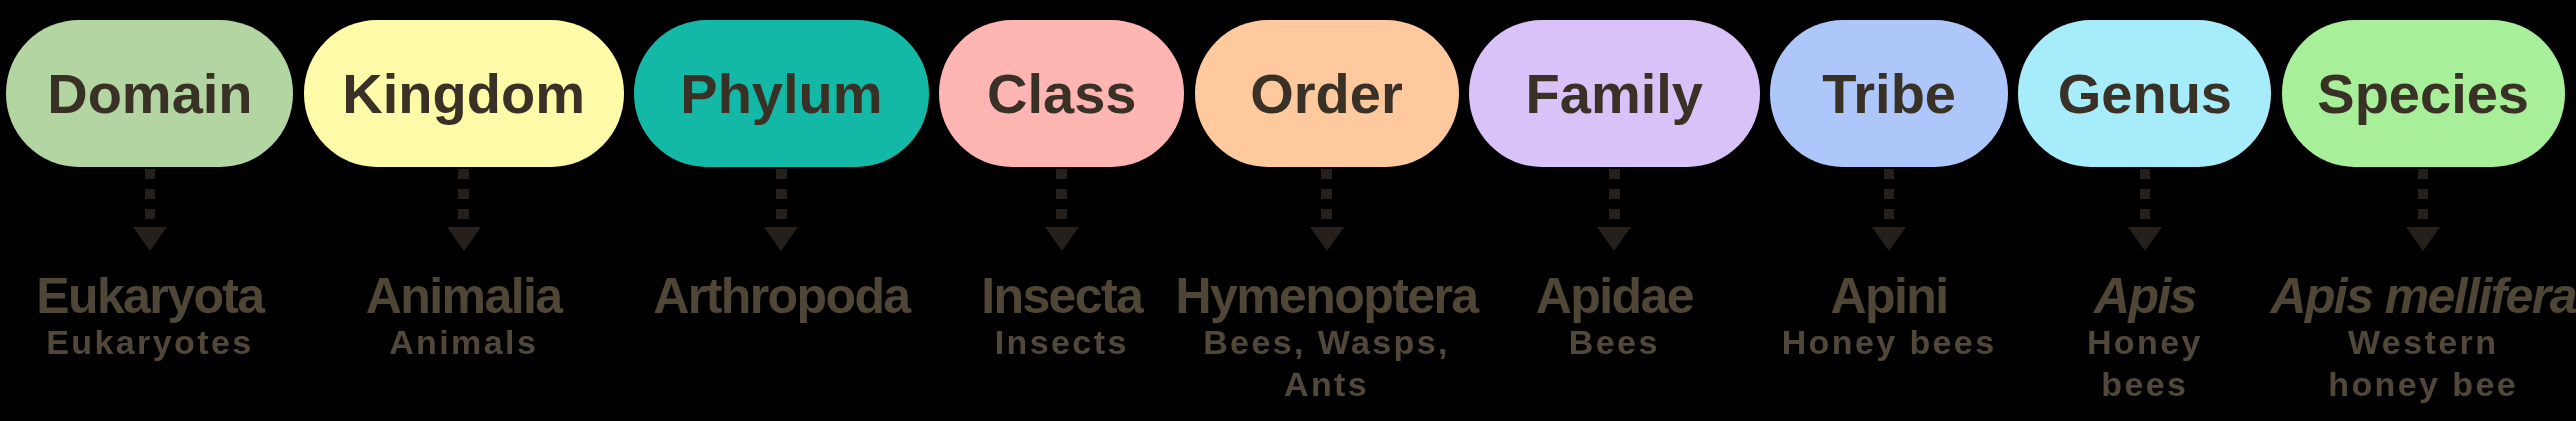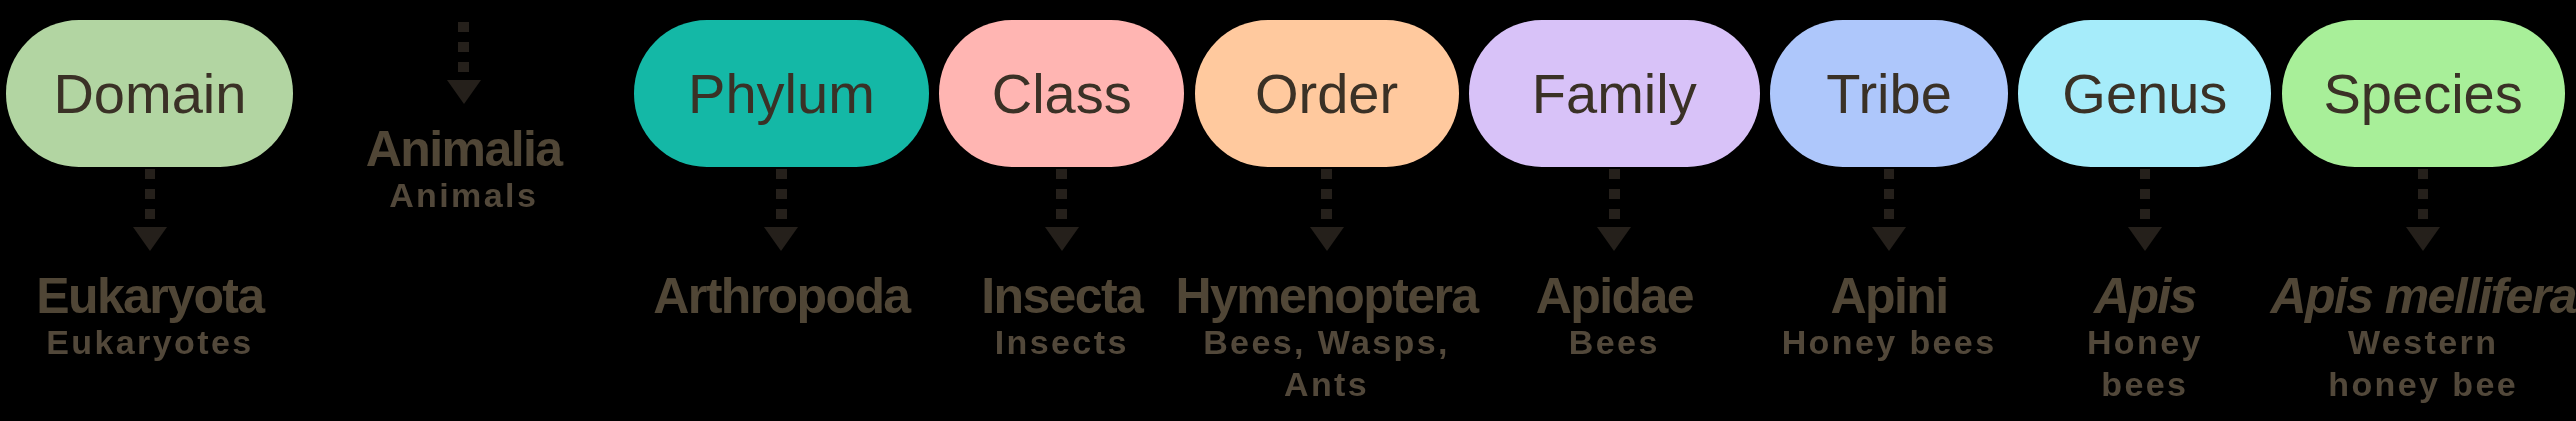--- a/index.html
+++ b/index.html
@@ -40,21 +40,21 @@
   .pill {
     width: 100%;
     height: 147px;
     border-radius: 73px;
     display: flex;
     align-items: center;
     justify-content: center;
   }
   .pill-label {
     font-size: 56px;
-    font-weight: 400;
+    font-weight: 700;
     color: var(--pill-text, #3a3126);
     letter-spacing: 0px;
     white-space: nowrap;
   }
   .arrow {
     display: flex;
     flex-direction: column;
     align-items: center;
     margin-top: 1.6px;
     height: 84px;
@@ -106,20 +106,23 @@
     </div>
     <div class="arrow">
       <div class="arrow-dashes"></div>
       <div class="arrow-head"></div>
     </div>
     <div class="taxon">Eukaryota</div>
     <div class="common">Eukaryotes</div>
   </div>
 
   <div class="level">
+    <div class="pill" style="background: rgb(253, 251, 168);">
+      <span class="pill-label">Kingdom</span>
+    </div>
     <div class="arrow">
       <div class="arrow-dashes"></div>
       <div class="arrow-head"></div>
     </div>
     <div class="taxon">Animalia</div>
     <div class="common">Animals</div>
   </div>
 
   <div class="level">
     <div class="pill" style="background: #14b8a6;">

